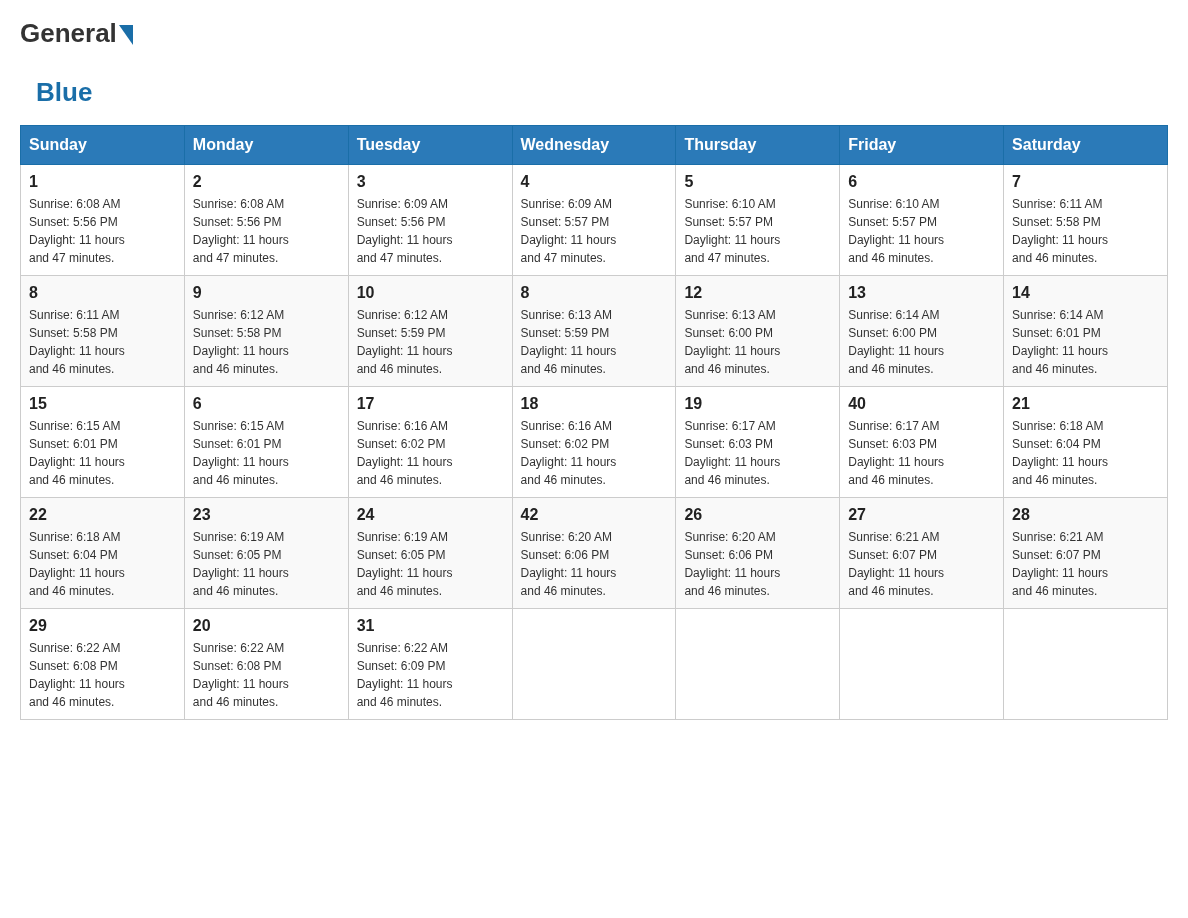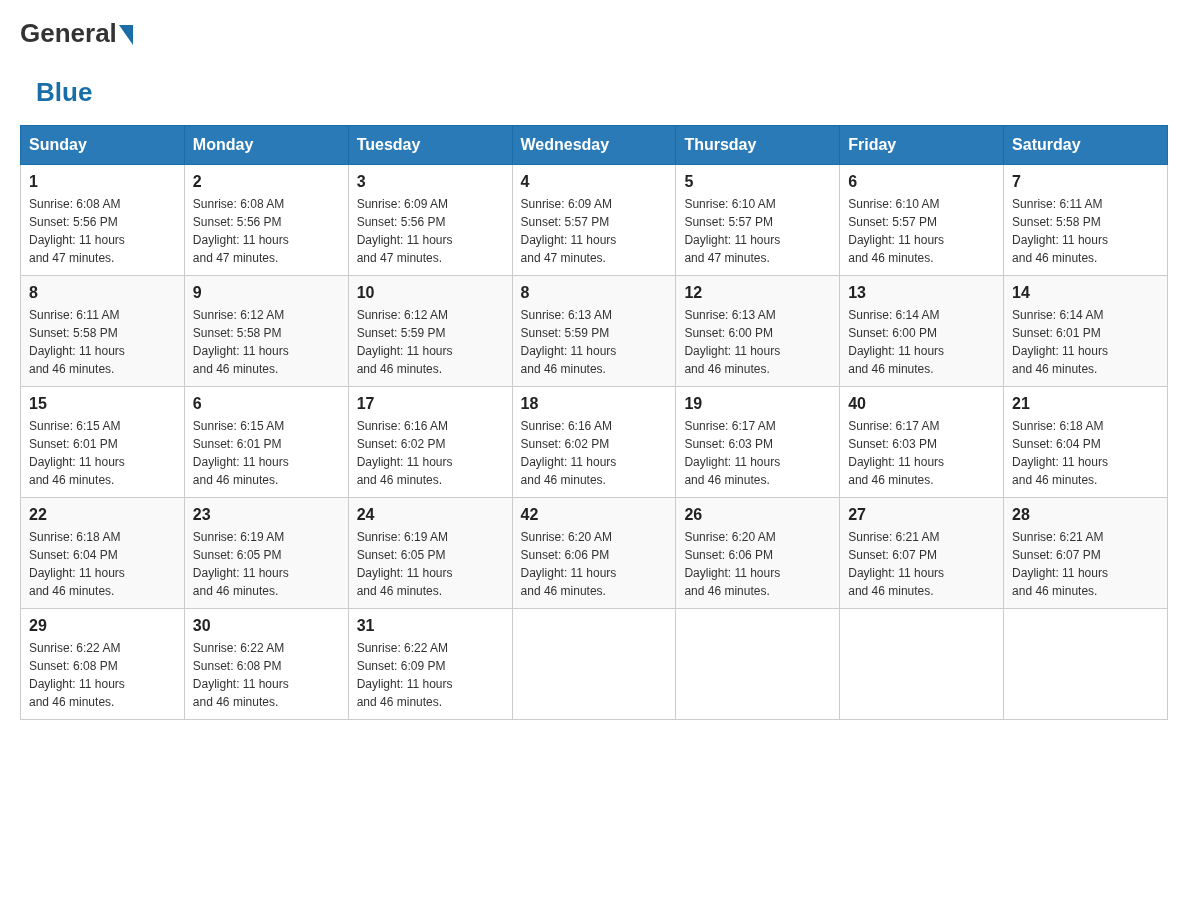--- a/index.html
+++ b/index.html
@@ -249,21 +249,21 @@
           <div class="day-number">28</div>
           <div class="day-info">Sunrise: 6:21 AM<br>Sunset: 6:07 PM<br>Daylight: 11 hours<br>and 46 minutes.</div>
         </td>
       </tr>
       <tr class="week-row">
         <td>
           <div class="day-number">29</div>
           <div class="day-info">Sunrise: 6:22 AM<br>Sunset: 6:08 PM<br>Daylight: 11 hours<br>and 46 minutes.</div>
         </td>
         <td>
-          <div class="day-number">30</div>
+          <div class="day-number">20</div>
           <div class="day-info">Sunrise: 6:22 AM<br>Sunset: 6:08 PM<br>Daylight: 11 hours<br>and 46 minutes.</div>
         </td>
         <td>
           <div class="day-number">31</div>
           <div class="day-info">Sunrise: 6:22 AM<br>Sunset: 6:09 PM<br>Daylight: 11 hours<br>and 46 minutes.</div>
         </td>
         <td class="empty-cell"></td>
         <td class="empty-cell"></td>
         <td class="empty-cell"></td>
         <td class="empty-cell"></td>

